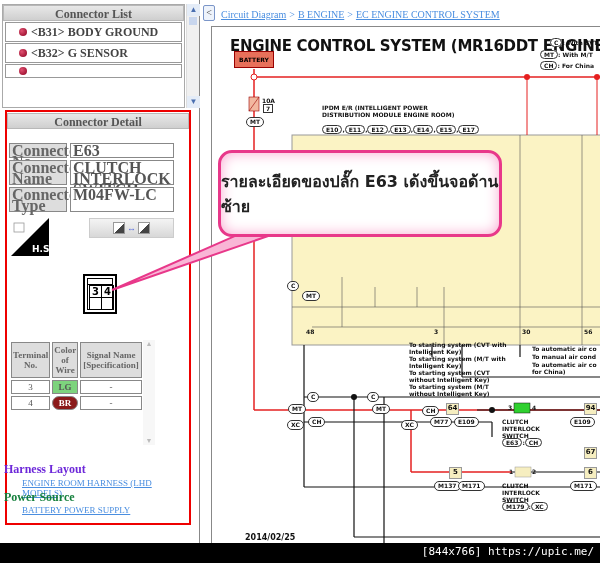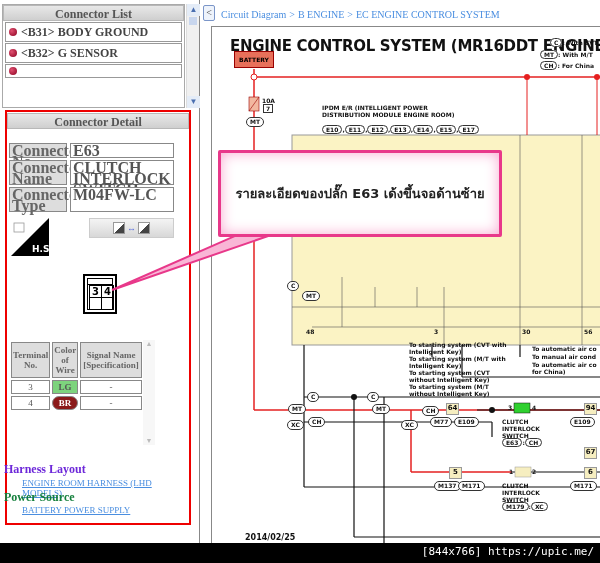--- a/index.html
+++ b/index.html
@@ -2,21 +2,21 @@
 <html><head>
 <meta charset="utf-8">
 <style>
   * { box-sizing: border-box; margin: 0; padding: 0; }
   body { width: 600px; height: 563px; overflow: hidden; background: #000; font-family: "Liberation Serif", serif; position: relative; }
   #app { position: absolute; left: 0; top: 0; width: 600px; height: 543px; background: #fff; }
   
   #left { position: absolute; left: 0; top: 0; width: 200px; height: 543px; background: #fff; border-right: 1px solid #888; }
   #conn-list { position: absolute; left: 2px; top: 4px; width: 183px; height: 104px; border: 1px solid #aaa; overflow: hidden; }
   .panel-head { background: linear-gradient(#e8e8e8,#cfcfcf); color: #555; font-weight: bold; font-size: 12px; text-align: center; height: 16px; line-height: 16px; border: 1px solid #b8b8b8; }
-  .list-item { display: flex; align-items: center; font-size: 12px; font-weight: bold; color: #444; border: 1px solid #999; margin: 1px 2px; padding: 2px 3px; background: #fff; line-height: 14px; }
+  .list-item { display: flex; align-items: center; font-size: 12px; font-weight: bold; color: #444; border: 1px solid #999; margin: 1px 2px; padding: 2px 13px; background: #fff; line-height: 14px; }
   .dot { width: 8px; height: 8px; border-radius: 50%; background: radial-gradient(circle at 35% 35%, #e05070, #8b0020); margin-right: 4px; flex-shrink: 0; }
   #list-scroll { position: absolute; left: 186px; top: 4px; width: 13px; height: 104px; background: #f0f0f0; border-left: 1px solid #ddd; }
   .sb-btn { width: 13px; height: 12px; font-size: 8px; color: #4a6fb0; text-align: center; line-height: 12px; background: #e4ecf7; }
   #detail { position: absolute; left: 5px; top: 110px; width: 186px; height: 415px; border: 2px solid #e00; }
   #detail .panel-head { margin: 1px 0 15px 0; }
   .kv-label { position: absolute; left: 2px; width: 58px; background: #ddd; border: 1px solid #888; padding: 1px 2px; font-weight: bold; color: #666; line-height: 11px; }
   .kv-val { position: absolute; left: 63px; width: 104px; background: #fff; border: 1px solid #888; padding: 1px 2px; font-weight: bold; color: #555; line-height: 11px; }
   #hs-badge { position: absolute; left: 4px; top: 106px; width: 38px; height: 38px; }
   #swap-btn { position: absolute; left: 82px; top: 106px; width: 85px; height: 20px; background: linear-gradient(#f4f4f4,#d8d8d8); border: 1px solid #ccc; display: flex; align-items: center; justify-content: center; gap: 2px; }
   .mini-icon { width: 12px; height: 12px; background: linear-gradient(135deg,#fff 50%,#444 50%); border: 1px solid #999; }
@@ -31,31 +31,31 @@
   #tbl-scroll { position: absolute; left: 136px; top: 228px; width: 12px; height: 105px; background: #f7f7f7; }
   #section-harness { position: absolute; left: -3px; top: 350px; font-size: 12px; font-weight: bold; color: #6d28d9; }
   .link { color: #4a8ee0; text-decoration: underline; font-size: 9px; }
   #harness-link { position: absolute; left: 15px; top: 366px; }
   #section-power { position: absolute; left: -3px; top: 378px; font-size: 12px; font-weight: bold; color: #15803d; }
   #power-link { position: absolute; left: 15px; top: 393px; }
   
   #right { position: absolute; left: 201px; top: 0; width: 399px; height: 543px; background: #fff; }
   #back-btn { position: absolute; left: 2px; top: 5px; width: 12px; height: 16px; border: 1px solid #7a95c8; border-radius: 2px; background: #eef3fb; color: #444; font-size: 10px; text-align: center; line-height: 14px; }
   #breadcrumb { position: absolute; left: 20px; top: 9px; font-size: 10px; color: #4a8ee0; }
-  #breadcrumb a { color: #4a8ee0; }
+  #breadcrumb a { color: #4a8ee0; text-decoration: underline; }
   #breadcrumb .sep { color: #4a8ee0; margin: 0 3px; }
   #diagram { position: absolute; left: 10px; top: 26px; width: 389px; height: 517px; border-left: 1px solid #888; border-top: 1px solid #888; overflow: hidden; }
   #title { position: absolute; left: 18px; top: 10px; font-family: "DejaVu Sans", sans-serif; font-weight: bold; font-size: 15px; color: #111; letter-spacing: -0.3px; white-space: nowrap; }
   .lbl { position: absolute; font-family: "DejaVu Sans", sans-serif; font-weight: bold; font-size: 6px; color: #111; line-height: 7px; white-space: nowrap; }
   .hex { position: absolute; font-family: "DejaVu Sans", sans-serif; font-weight: bold; font-size: 6px; background: #fff; border: 1px solid #333; border-radius: 6px; padding: 0 3px; line-height: 8px; color: #111; }
   .box-y { position: absolute; background: #f6eec0; border: 1px solid #999; font-family: "DejaVu Sans", sans-serif; font-weight: bold; font-size: 7px; text-align: center; color: #111; }
   #battery { position: absolute; left: 22px; top: 24px; width: 40px; height: 17px; background: #e8705a; border: 1px solid #900; font-family: "DejaVu Sans", sans-serif; font-weight: bold; font-size: 6px; text-align: center; line-height: 15px; }
   #date { position: absolute; left: 33px; top: 506px; font-family: "DejaVu Sans", sans-serif; font-weight: bold; font-size: 8px; color: #111; }
   
-  #callout { position: absolute; left: 218px; top: 150px; width: 284px; height: 87px; background: #fff; border: 3px solid #e8388a; border-radius: 2px; box-shadow: inset 0 0 14px #f9a8d0; display: flex; align-items: center; justify-content: center; font-family: "DejaVu Sans", sans-serif; font-weight: bold; font-size: 13px; color: #222; }
+  #callout { position: absolute; left: 218px; top: 150px; width: 284px; height: 87px; background: #fff; border: 3px solid #e8388a; border-radius: 14px; box-shadow: inset 0 0 14px #f9a8d0; display: flex; align-items: center; justify-content: center; font-family: "DejaVu Sans", sans-serif; font-weight: bold; font-size: 16px; color: #222; }
   #callout-tail { position: absolute; left: 0; top: 0; width: 600px; height: 563px; pointer-events: none; }
   #watermark { position: absolute; right: 6px; top: 545px; font-family: "DejaVu Sans Mono", monospace; font-size: 11px; color: #fff; }
 </style>
 </head>
 <body>
 
 <div id="app">
 
   <div id="left">
     <div id="conn-list">

